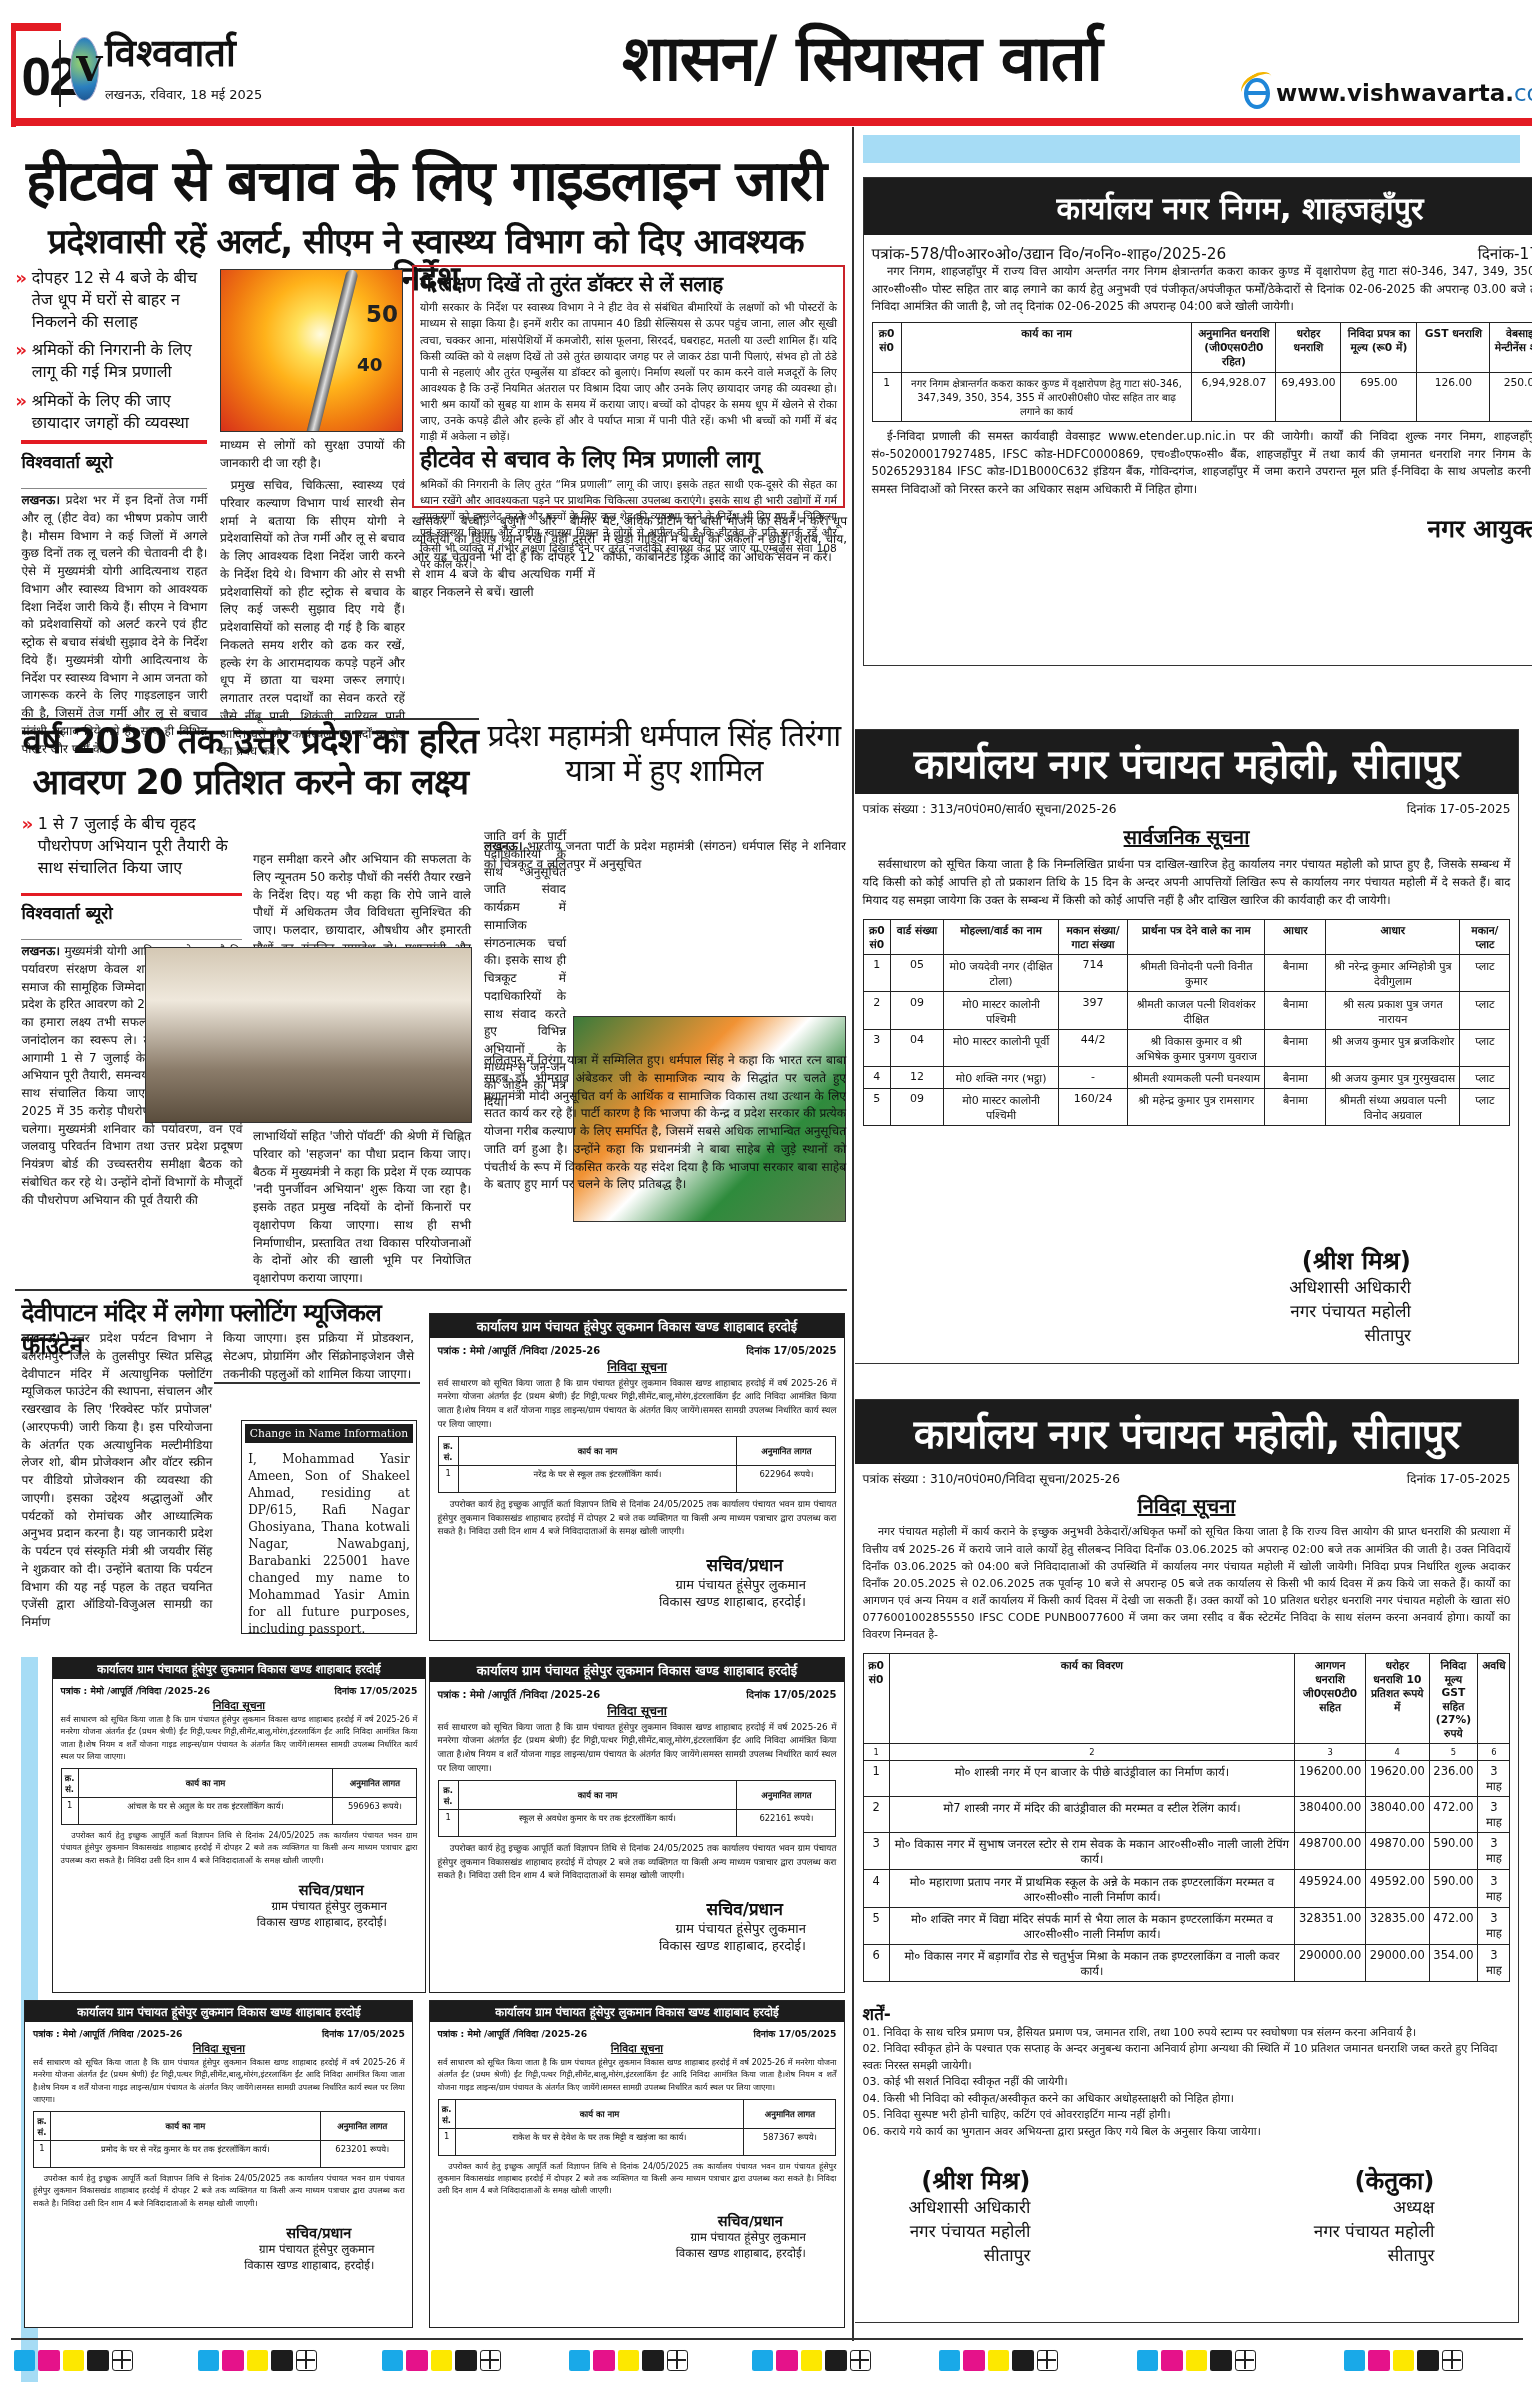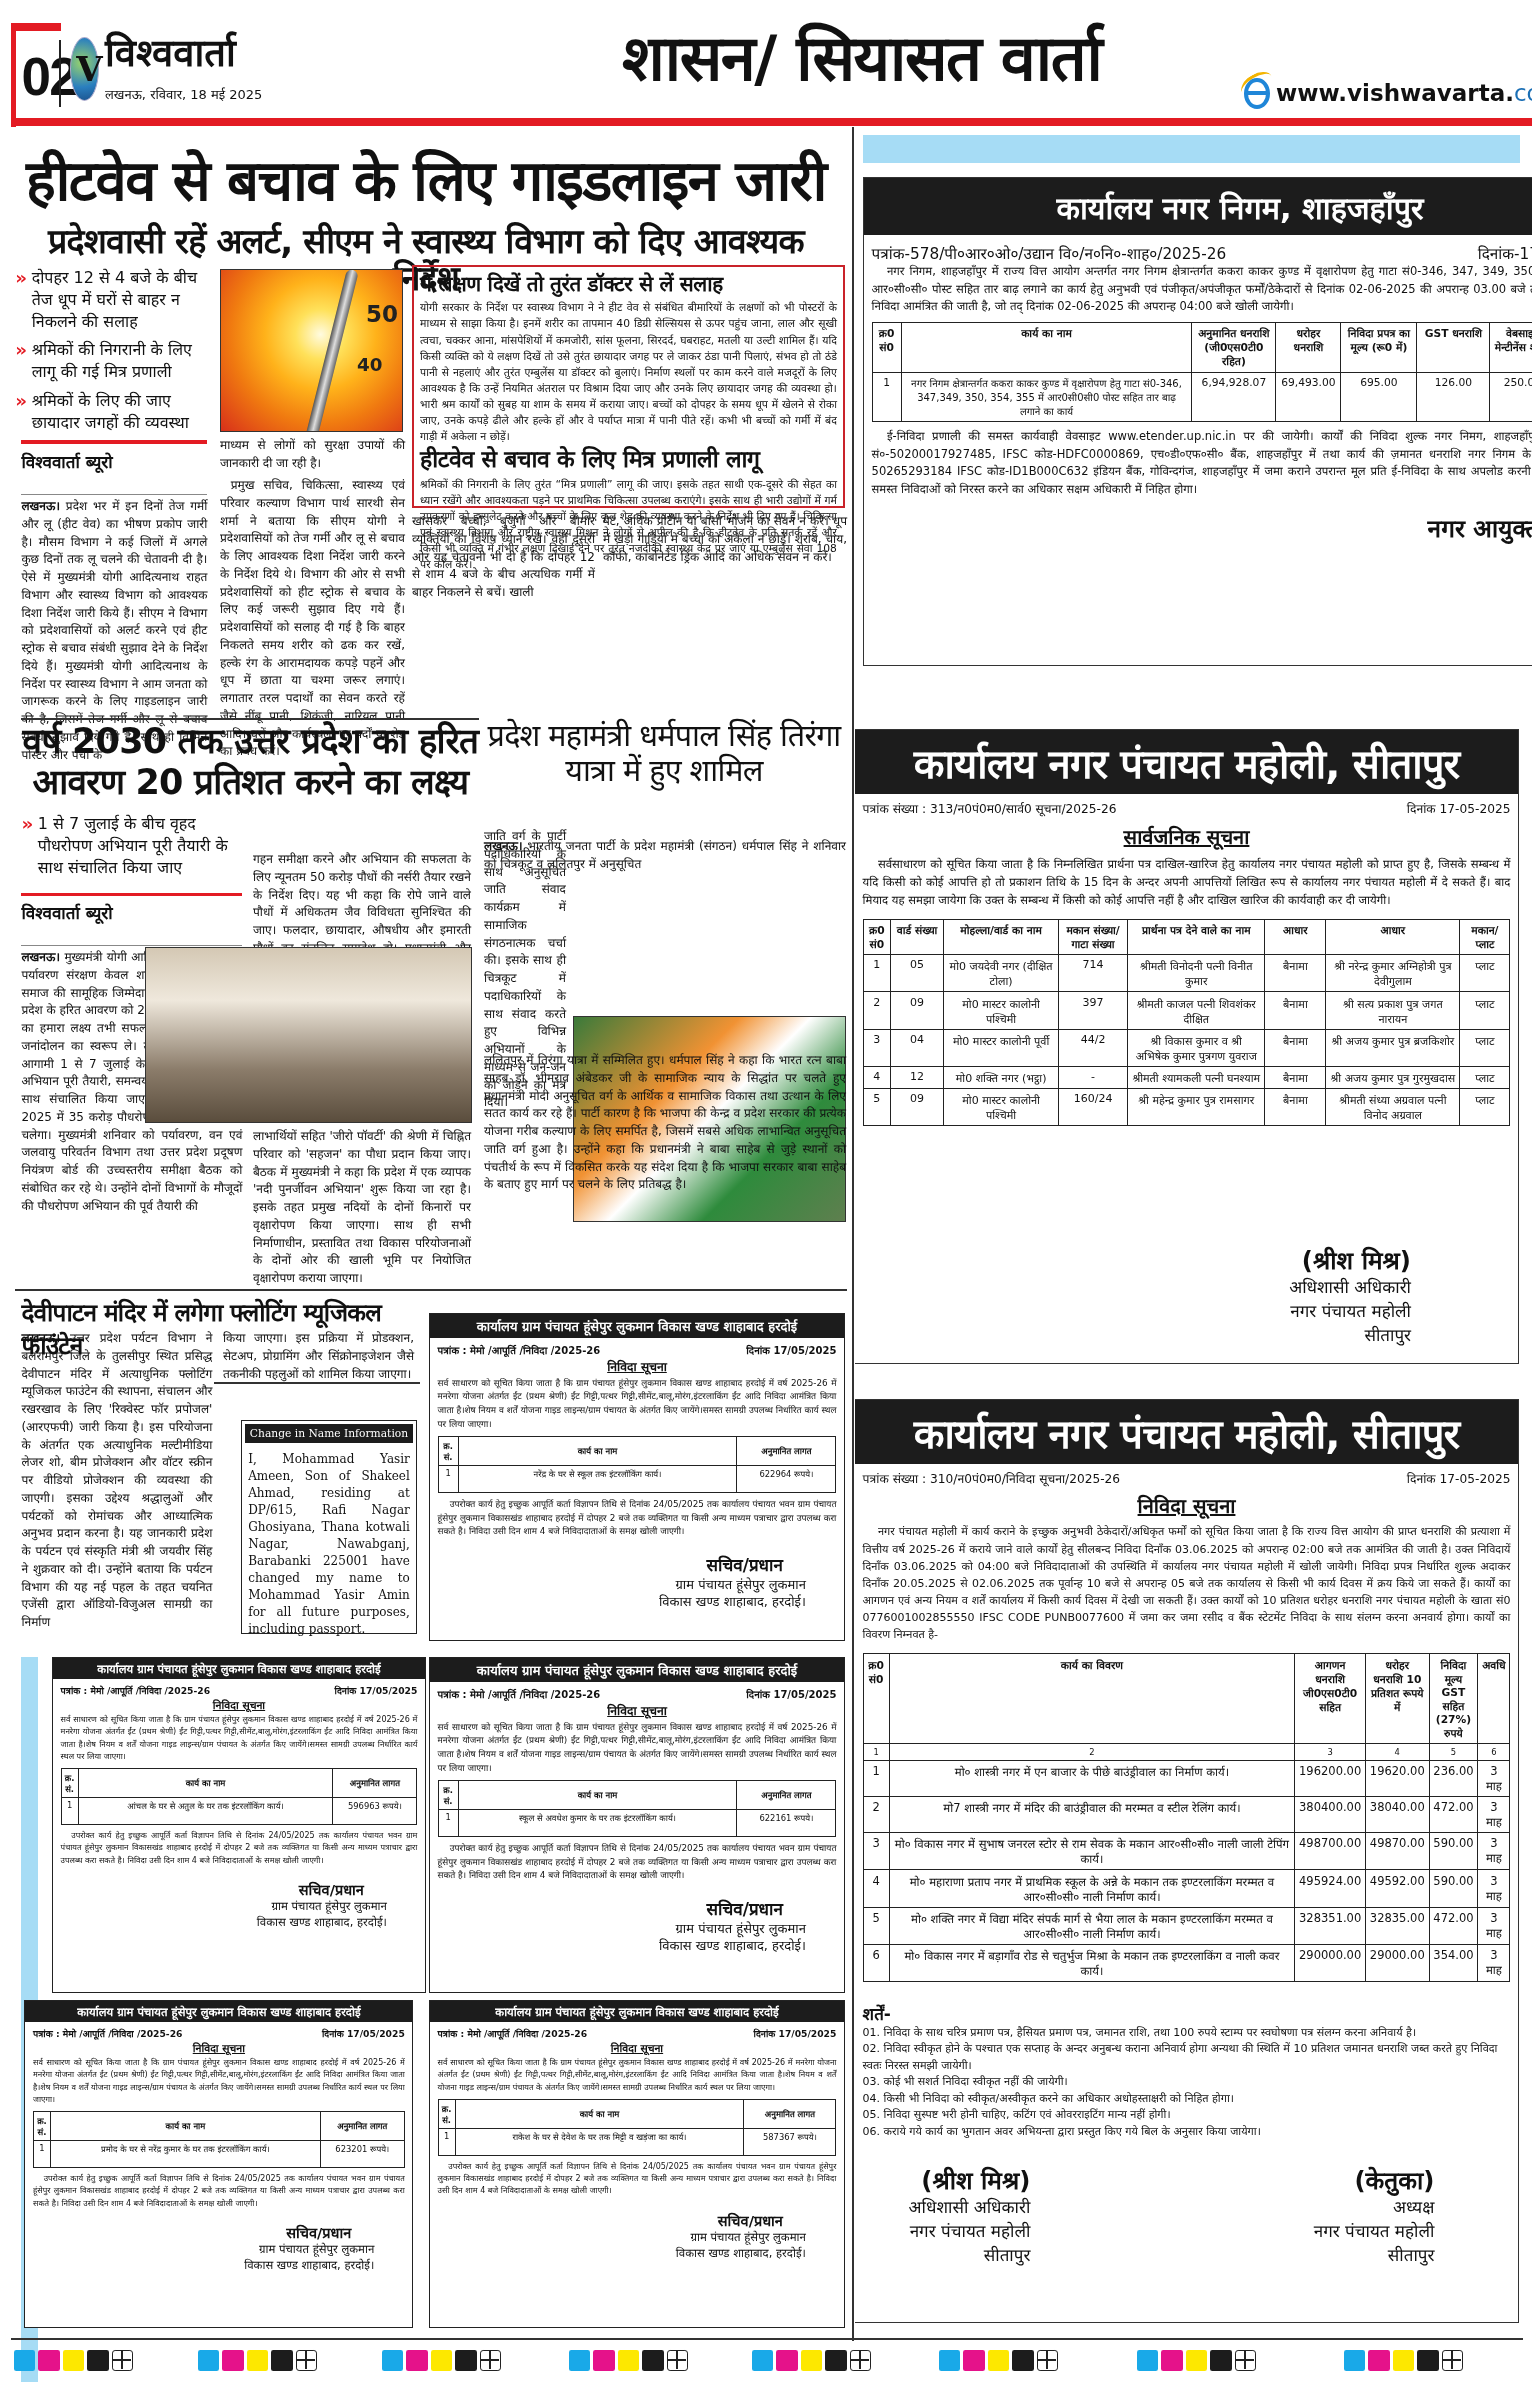--- a/index.html
+++ b/index.html
@@ -25,21 +25,21 @@
 .hline{position:absolute;height:2.3px;background:#333}
 .headline-main{left:21.4px;top:153px;width:809px;font-size:56px;font-weight:bold;line-height:1;text-align:center;letter-spacing:-1.5px}
 .headline-sub{left:21.4px;top:223px;width:809px;font-size:34px;font-weight:bold;line-height:1.1;text-align:center;letter-spacing:-0.8px}
 .bullets{left:15.3px;top:267px;width:198px}
 .bullet{display:flex;gap:4.6px;font-size:16px;line-height:1.38;margin-bottom:6.1px}
 .bullet .chev{color:#e31b23;font-weight:bold;font-size:18.3px;line-height:1.2}
 .redrule{position:absolute;height:3.8px;background:#e31b23}
 .heat-img{left:220px;top:269px;width:183px;height:163px;background:radial-gradient(circle at 55% 40%,#fffbe0 0%,#ffe15a 18%,#ffb21a 40%,#f07a10 65%,#d8301a 100%);border:1.5px solid #333;overflow:hidden}
 .thermo{position:absolute;left:126px;top:0;width:12.2px;height:176px;background:linear-gradient(90deg,#555,#ddd,#666);transform:rotate(14deg);transform-origin:top;border-radius:6.1px}
 .thermo-num{position:absolute;left:145px;font-weight:bold;color:#222;font-size:23px}
-.byline{font-size:17px;font-weight:bold;border-bottom:1.5px solid #888;padding-bottom:21px;margin-bottom:3.1px}
+.byline{font-size:17px;font-weight:bold;border-bottom:1.5px solid #888;padding-bottom:15px;margin-bottom:3.1px}
 .body-text{font-size:12px;line-height:1.48;text-align:justify}
 .body-text b{font-weight:bold}
 .boxed{border:2.3px solid #c9232a}
 .box-title{font-size:20.6px;font-weight:bold;line-height:1.25;letter-spacing:-0.4px}
 .sub-head{font-size:23px;font-weight:bold;line-height:1.2;letter-spacing:-0.4px}
 .headline-2{font-size:35px;font-weight:bold;line-height:1.18;text-align:center;letter-spacing:-0.8px}
 .headline-3{font-size:30.5px;font-weight:normal;line-height:1.15;text-align:center;letter-spacing:-0.8px}
 .photo{background:linear-gradient(135deg,#7c6a56,#c9b599 40%,#8a7761);border:1.5px solid #333;position:relative;overflow:hidden}
 .photo-rally{background:linear-gradient(135deg,#3a7a3a,#f19233 35%,#ffffff 50%,#2e8b3c 70%,#5f7f4f)}
 .photo-meet{background:linear-gradient(180deg,#d4c8b4 0%,#efe8dc 30%,#8b7c6a 70%,#5a4d3d)}

